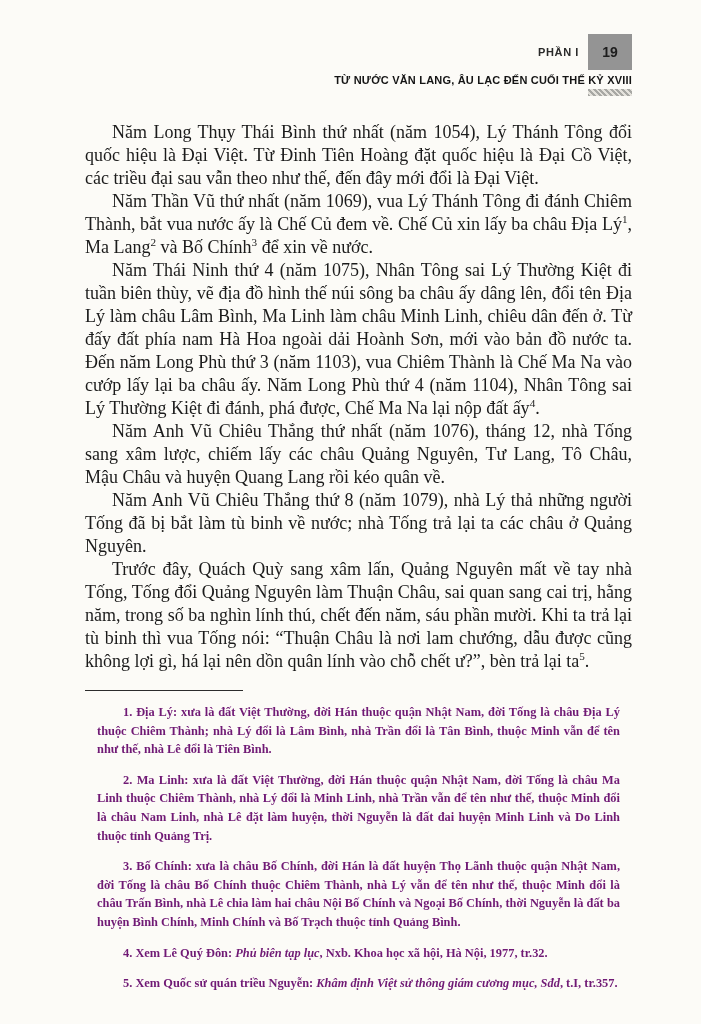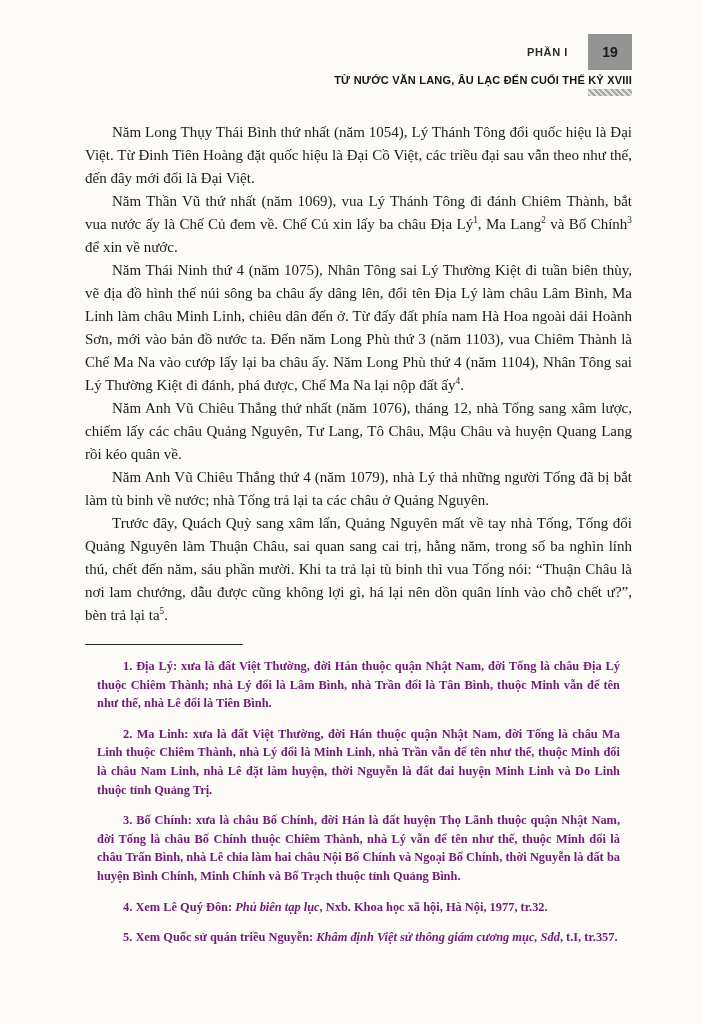--- a/index.html
+++ b/index.html
@@ -20,21 +20,21 @@
   }
   
   .page-header {
     display: flex;
     flex-direction: column;
     align-items: flex-end;
   }
   .header-line1 {
     display: flex;
     align-items: center;
-    gap: 20px;
+    gap: 9px;
   }
   .part-label {
     font-family: "Liberation Sans", sans-serif;
     font-weight: bold;
     font-size: 11px;
     letter-spacing: 0.6px;
     color: #2a2a2a;
   }
   .page-number-box {
     background: #949494;
@@ -62,21 +62,21 @@
   .hatch {
     width: 44px;
     height: 7px;
     margin-top: 3px;
     background: repeating-linear-gradient(45deg, #a8a8a4 0 2px, #e4e2dc 2px 4px);
   }
   
   .body-text { margin-top: 25px; }
   .body-text p {
     margin: 0;
-    font-size: 15px;
+    font-size: 18px;
     line-height: 23px;
     text-align: justify;
     text-indent: 27px;
   }
   sup.fn-ref {
     font-size: 0.62em;
     line-height: 0;
     vertical-align: super;
   }
   
@@ -116,21 +116,21 @@
   <main class="body-text">
 
     <p><span>Năm Long Thụy Thái Bình thứ nhất (năm 1054), Lý Thánh Tông đổi quốc hiệu là Đại Việt. Từ Đinh Tiên Hoàng đặt quốc hiệu là Đại Cồ Việt, các triều đại sau vẫn theo như thế, đến đây mới đổi là Đại Việt.</span></p>
 
     <p><span>Năm Thần Vũ thứ nhất (năm 1069), vua Lý Thánh Tông đi đánh Chiêm Thành, bắt vua nước ấy là Chế Củ đem về. Chế Củ xin lấy ba châu Địa Lý</span><sup class="fn-ref">1</sup><span>, Ma Lang</span><sup class="fn-ref">2</sup><span> và Bố Chính</span><sup class="fn-ref">3</sup><span> để xin về nước.</span></p>
 
     <p><span>Năm Thái Ninh thứ 4 (năm 1075), Nhân Tông sai Lý Thường Kiệt đi tuần biên thùy, vẽ địa đồ hình thế núi sông ba châu ấy dâng lên, đổi tên Địa Lý làm châu Lâm Bình, Ma Linh làm châu Minh Linh, chiêu dân đến ở. Từ đấy đất phía nam Hà Hoa ngoài dải Hoành Sơn, mới vào bản đồ nước ta. Đến năm Long Phù thứ 3 (năm 1103), vua Chiêm Thành là Chế Ma Na vào cướp lấy lại ba châu ấy. Năm Long Phù thứ 4 (năm 1104), Nhân Tông sai Lý Thường Kiệt đi đánh, phá được, Chế Ma Na lại nộp đất ấy</span><sup class="fn-ref">4</sup><span>.</span></p>
 
     <p><span>Năm Anh Vũ Chiêu Thắng thứ nhất (năm 1076), tháng 12, nhà Tống sang xâm lược, chiếm lấy các châu Quảng Nguyên, Tư Lang, Tô Châu, Mậu Châu và huyện Quang Lang rồi kéo quân về.</span></p>
 
-    <p><span>Năm Anh Vũ Chiêu Thắng thứ 4 (năm 1079), nhà Lý thả những người Tống đã bị bắt làm tù binh về nước; nhà Tống trả lại ta các châu ở Quảng Nguyên.</span></p>
+    <p><span>Năm Anh Vũ Chiêu Thắng thứ 8 (năm 1079), nhà Lý thả những người Tống đã bị bắt làm tù binh về nước; nhà Tống trả lại ta các châu ở Quảng Nguyên.</span></p>
 
     <p><span>Trước đây, Quách Quỳ sang xâm lấn, Quảng Nguyên mất về tay nhà Tống, Tống đổi Quảng Nguyên làm Thuận Châu, sai quan sang cai trị, hằng năm, trong số ba nghìn lính thú, chết đến năm, sáu phần mười. Khi ta trả lại tù binh thì vua Tống nói: “Thuận Châu là nơi lam chướng, dẫu được cũng không lợi gì, há lại nên dồn quân lính vào chỗ chết ư?”, bèn trả lại ta</span><sup class="fn-ref">5</sup><span>.</span></p>
 
   </main>
 
   <hr class="footnote-rule">
 
   <section class="footnotes">
 
     <p><span>1. Địa Lý: xưa là đất Việt Thường, đời Hán thuộc quận Nhật Nam, đời Tống là châu Địa Lý thuộc Chiêm Thành; nhà Lý đổi là Lâm Bình, nhà Trần đổi là Tân Bình, thuộc Minh vẫn để tên như thế, nhà Lê đổi là Tiên Bình.</span></p>

